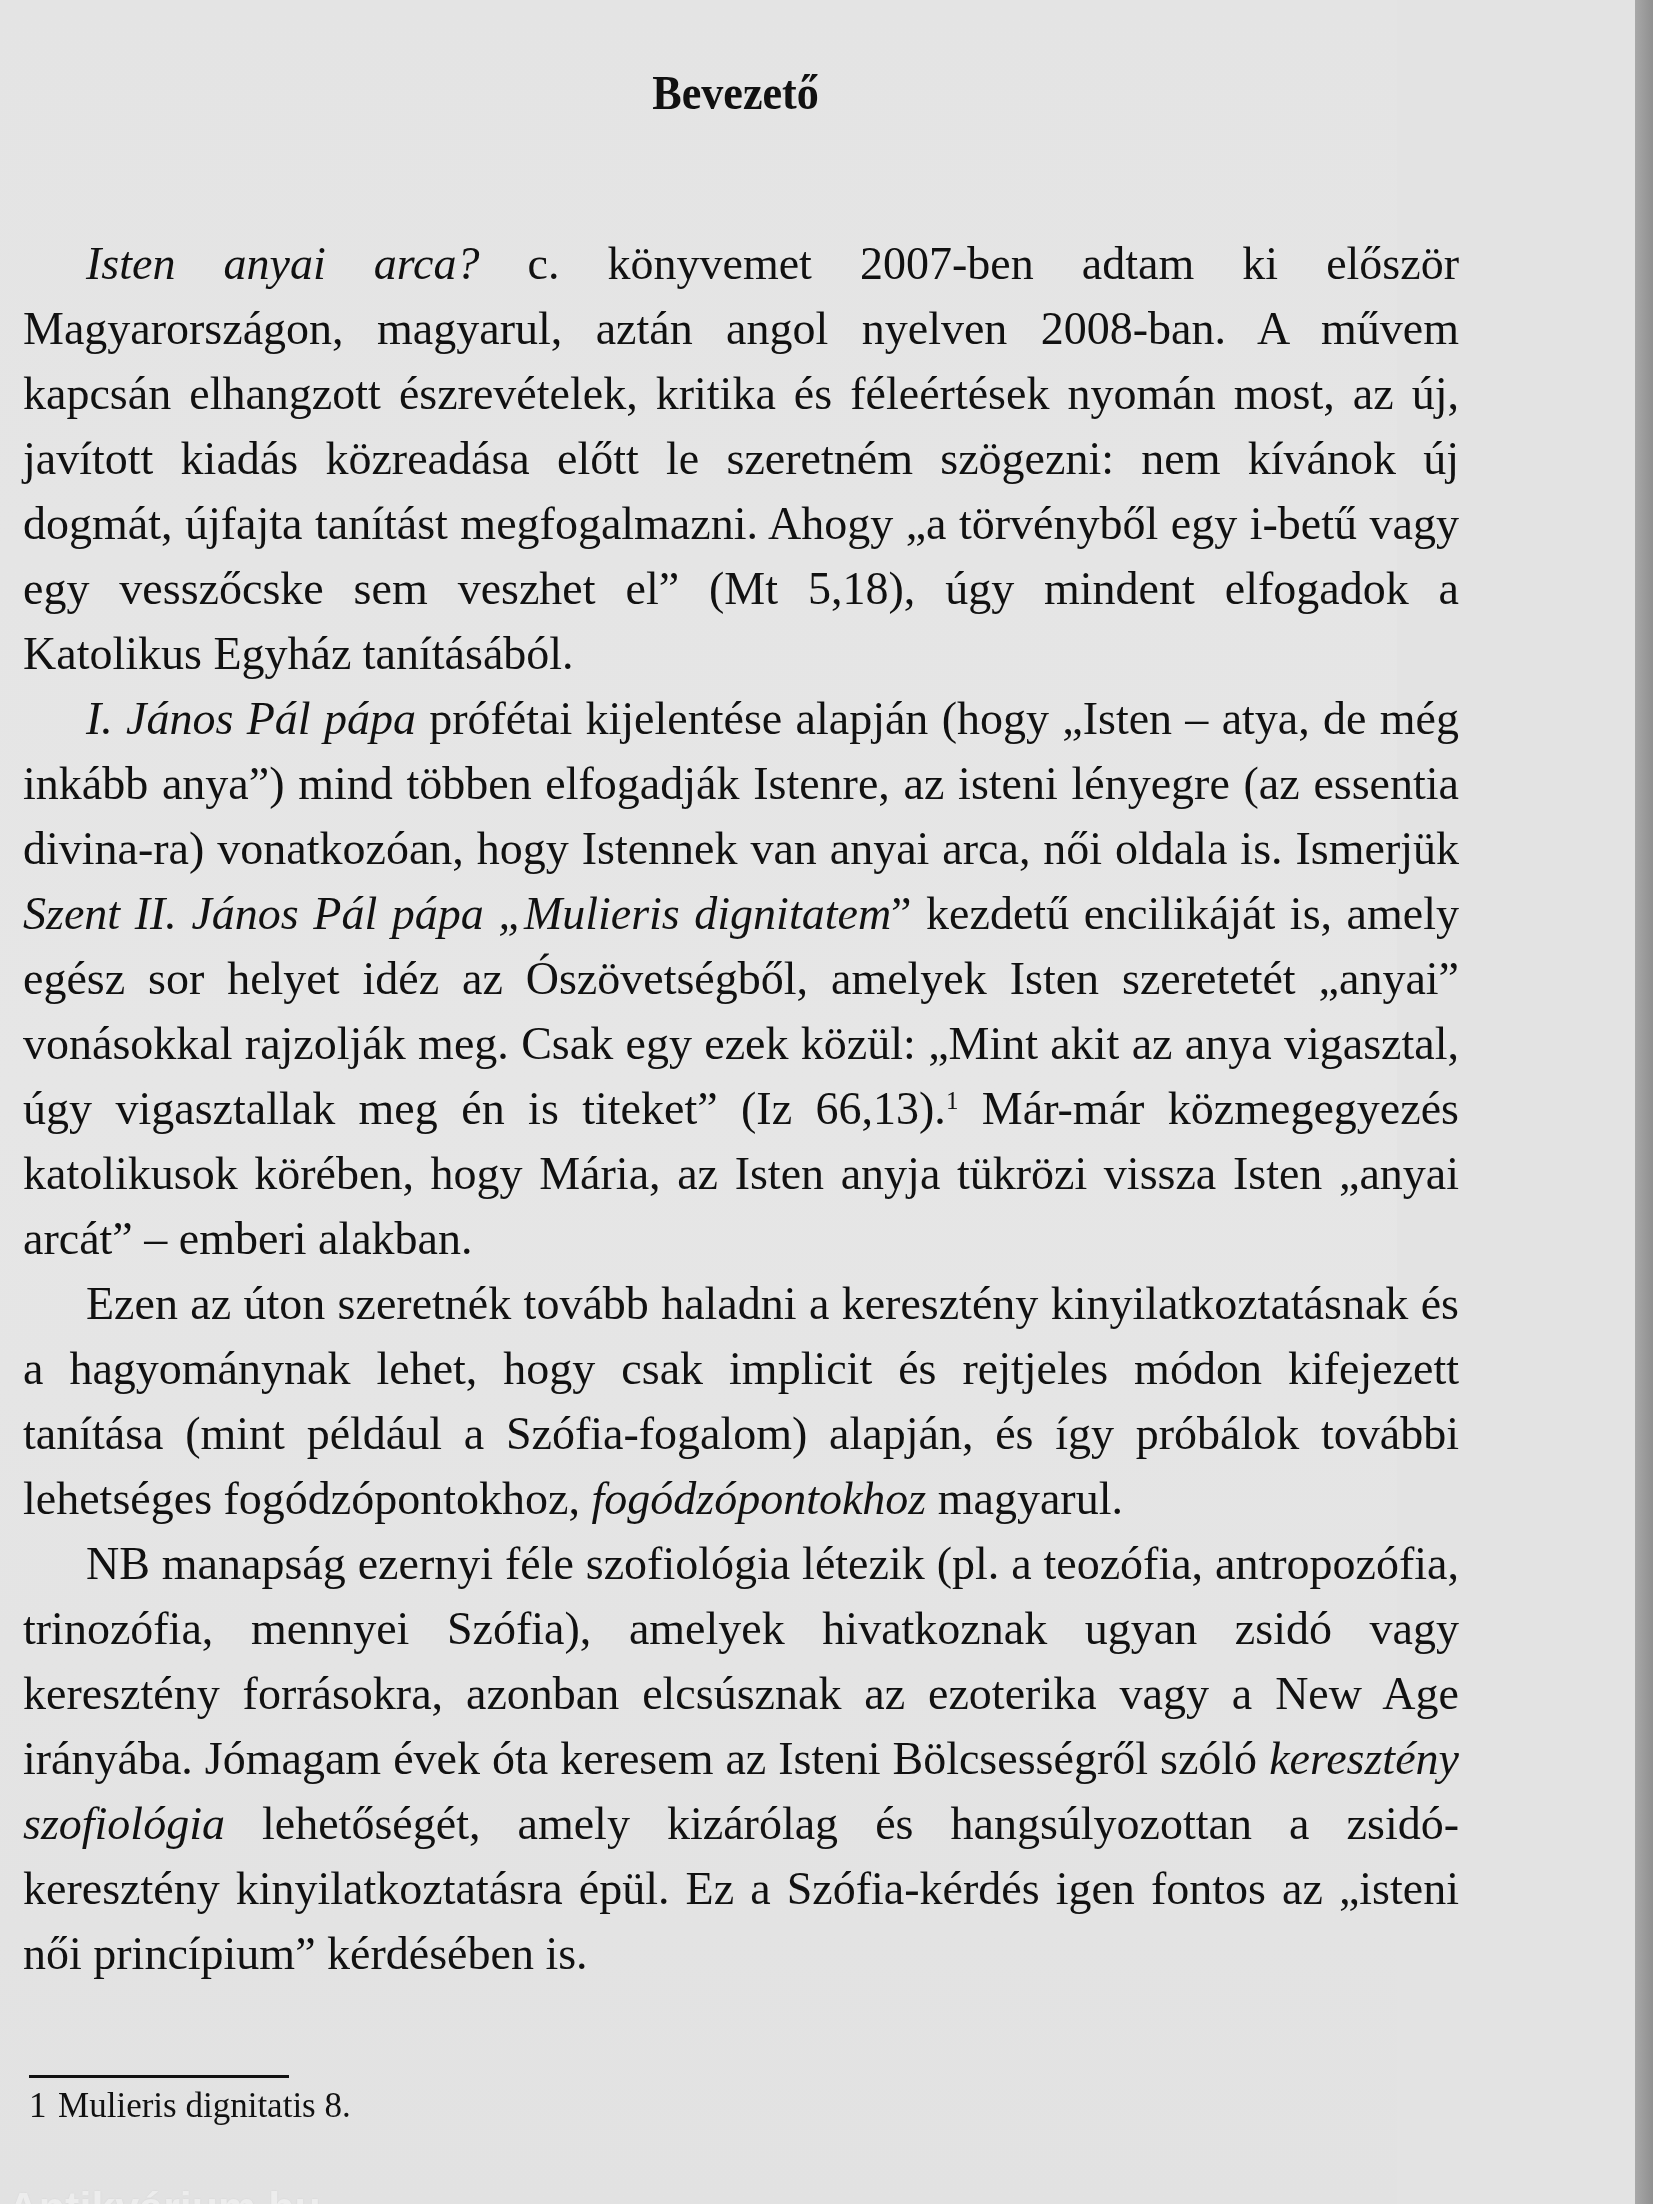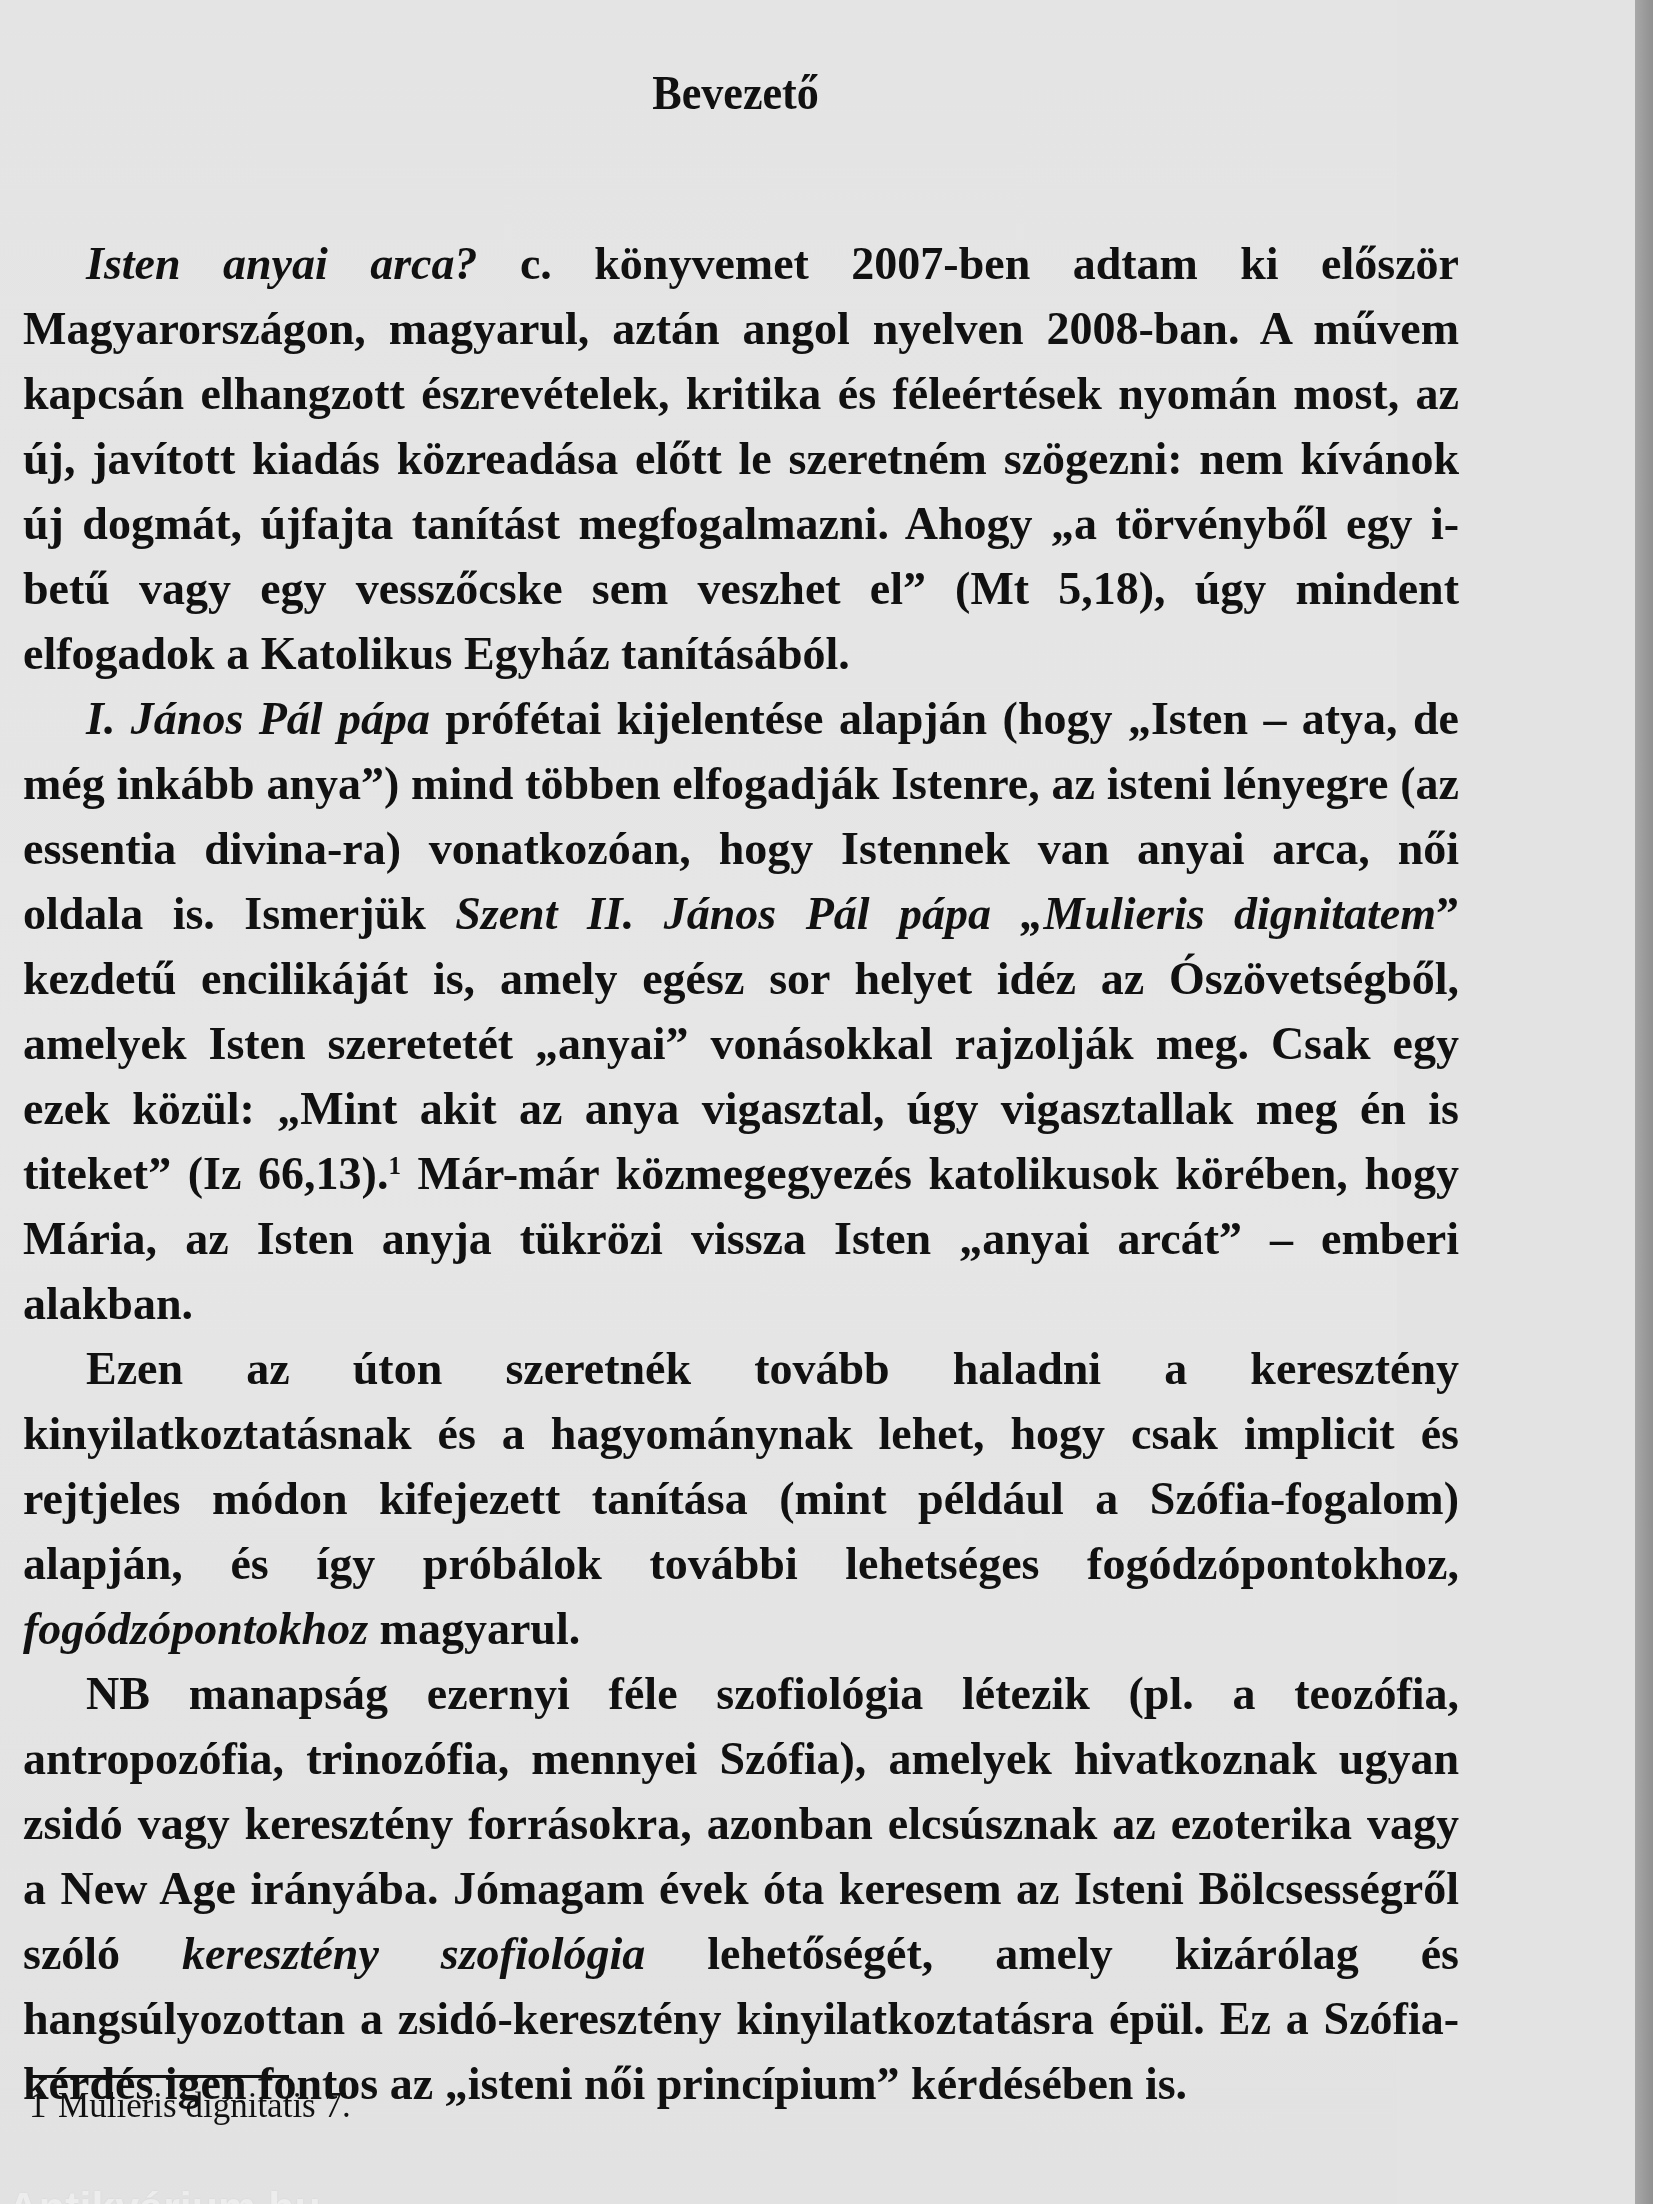--- a/index.html
+++ b/index.html
@@ -28,21 +28,21 @@
     transform: scaleX(0.9);
     transform-origin: 736px 0;
   }
   .body-text {
     position: absolute; left: 23px; top: 231px;
     width: 1436px;
     font-size: 46px;
     line-height: 65px;
     text-align: justify;
   }
-  .body-text p { margin: 0; text-indent: 63px; font-weight: bold; }
+  .body-text p { margin: 0; text-indent: 63px; }
   .body-text p.first { text-indent: 63px; }
   .body-text i { font-style: italic; }
   .body-text sup { font-size: 25px; vertical-align: 15.5px; line-height: 0; }
   .fn-rule {
     position: absolute; left: 29px; top: 2075px;
     width: 260px; height: 2.9px; background: #111;
   }
   .footnote {
     position: absolute; left: 29px; top: 2086px;
     font-size: 35px;
@@ -68,19 +68,19 @@
 
     <p><i>I. János Pál pápa</i><span> prófétai kijelentése alapján (hogy „Isten – atya, de még inkább anya”) mind többen elfogadják Istenre, az isteni lényegre (az essentia divina-ra) vonatkozóan, hogy Istennek van anyai arca, női oldala is. Ismerjük </span><i>Szent II. János Pál pápa „Mulieris dignitatem</i><span>” kezdetű encilikáját is, amely egész sor helyet idéz az Ószövetségből, amelyek Isten szeretetét „anyai” vonásokkal rajzolják meg. Csak egy ezek közül: „Mint akit az anya vigasztal, úgy vigasztallak meg én is titeket” (Iz 66,13).</span><sup>1</sup><span> Már-már közmegegyezés katolikusok körében, hogy Mária, az Isten anyja tükrözi vissza Isten „anyai arcát” – emberi alakban.</span></p>
 
     <p><span>Ezen az úton szeretnék tovább haladni a keresztény kinyilatkoztatásnak és a hagyománynak lehet, hogy csak implicit és rejtjeles módon kifejezett tanítása (mint például a Szófia-fogalom) alapján, és így próbálok további lehetséges fogódzópontokhoz, </span><i>fogódzópontokhoz</i><span> magyarul.</span></p>
 
     <p><span>NB manapság ezernyi féle szofiológia létezik (pl. a teozófia, antropozófia, trinozófia, mennyei Szófia), amelyek hivatkoznak ugyan zsidó vagy keresztény forrásokra, azonban elcsúsznak az ezoterika vagy a New Age irányába. Jómagam évek óta keresem az Isteni Bölcsességről szóló </span><i>keresztény szofiológia</i><span> lehetőségét, amely kizárólag és hangsúlyozottan a zsidó-keresztény kinyilatkoztatásra épül. Ez a Szófia-kérdés igen fontos az „isteni női princípium” kérdésében is.</span></p>
   </div>
 
   <div class="fn-rule"></div>
   <div class="footnote">
-    <span class="num">1</span><span>Mulieris dignitatis 7.</span>
+    <span class="num">1</span><span>Mulieris dignitatis 8.</span>
   </div>
 
   <div class="watermark">Antikvárium.hu</div>
 </div>
 <div class="page-edge"></div>
 
 
 </body></html>

